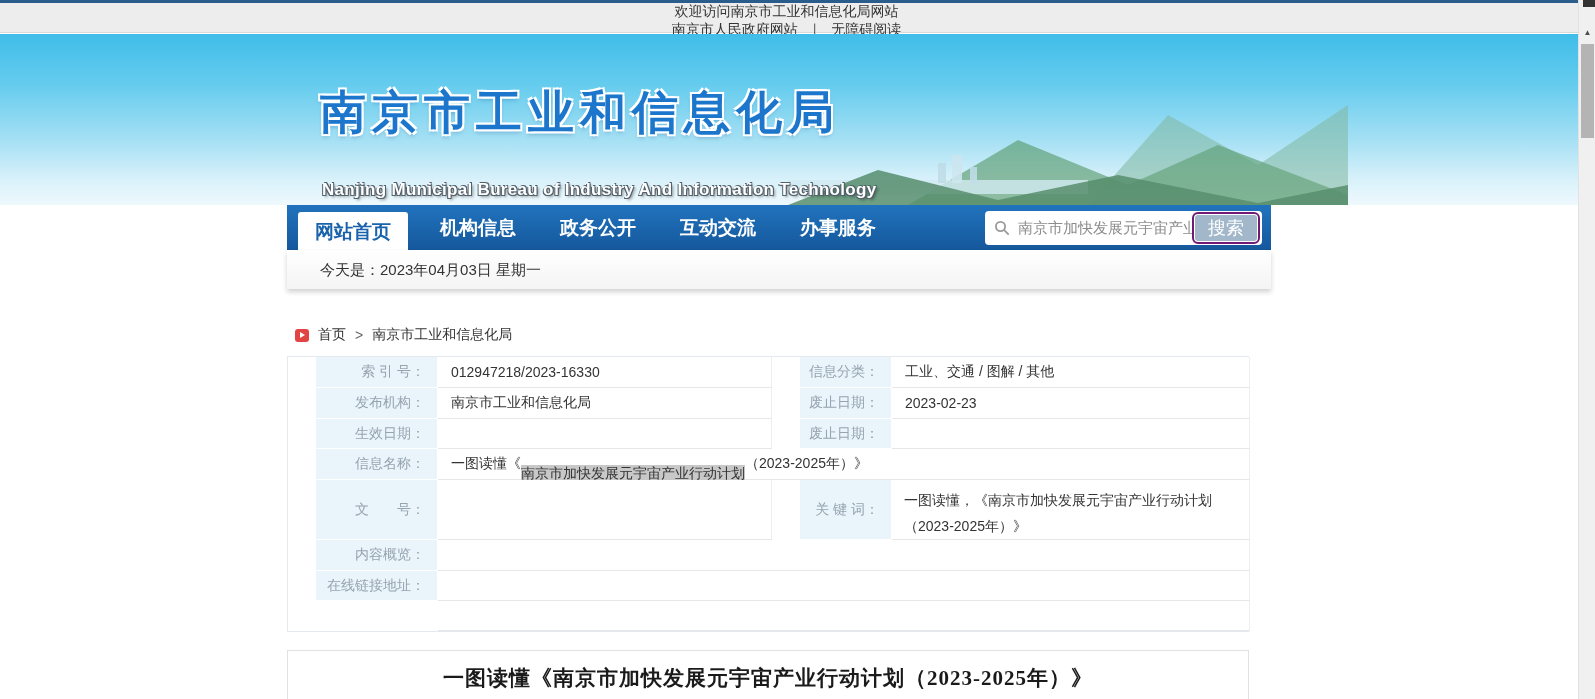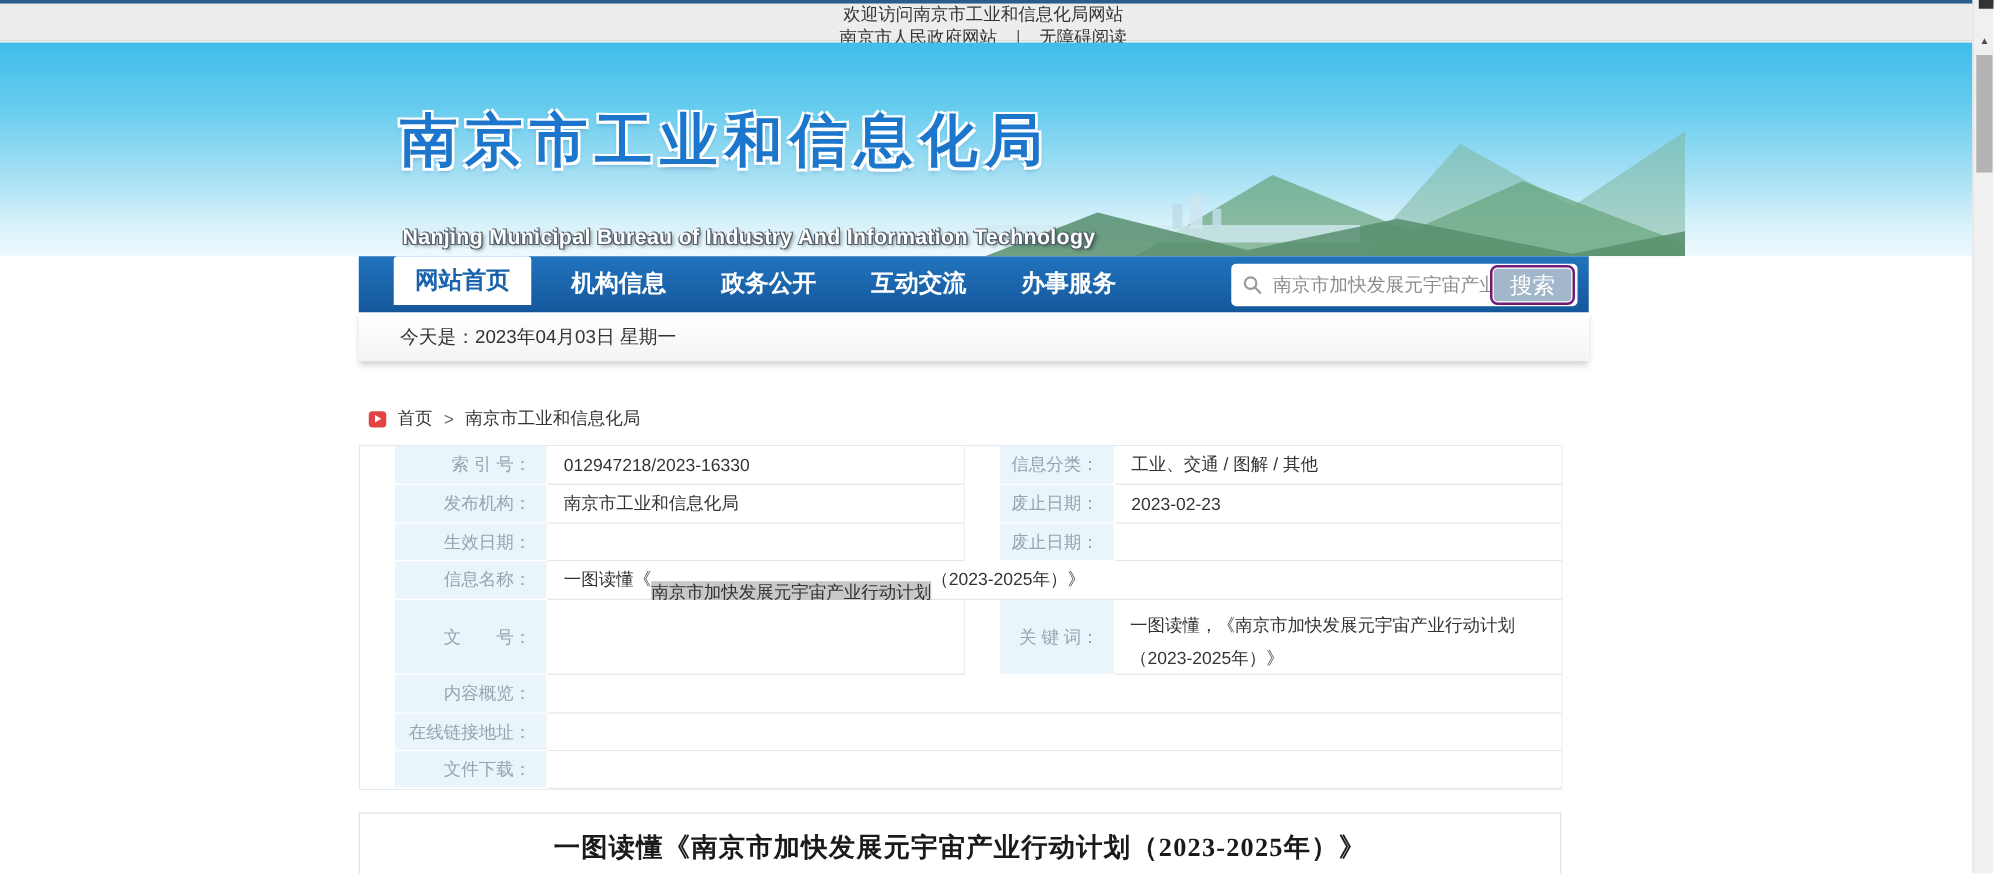--- a/index.html
+++ b/index.html
@@ -25,21 +25,21 @@
   .banner-scene { position:absolute; right:230px; bottom:0; width:560px; height:120px; opacity:.85; }
   .banner-title { position:absolute; left:320px; top:48px; font-size:46px; font-weight:bold;
                   letter-spacing:6px; color:#1b76cc;
                   text-shadow:-2px -2px 0 #fff, 2px -2px 0 #fff, -2px 2px 0 #fff, 2px 2px 0 #fff, 0 3px 4px rgba(30,80,140,.35); }
   .banner-sub { position:absolute; left:322px; top:146px; font-size:17px; font-weight:bold; color:#fff;
                 letter-spacing:.3px; text-shadow:1px 1px 0 #52606b, -1px 1px 0 #52606b, 1px -1px 0 #52606b, 2px 2px 3px rgba(0,0,0,.45); }
 
   
   .nav { position:absolute; top:205px; left:287px; width:984px; height:45px;
          background:linear-gradient(180deg,#2173bd,#15589c); }
-  .nav-tabs { position:absolute; left:28px; top:0; height:45px; display:flex; align-items:flex-start; }
+  .nav-tabs { position:absolute; left:11px; top:0; height:45px; display:flex; align-items:flex-end; }
   .nav-tab { height:45px; line-height:45px; padding:0 12px; min-width:95px; text-align:center;
              color:#fff; font-size:19px; font-weight:bold; cursor:pointer; }
   .nav-tab.active { background:#fff; color:#1a63ac; height:39px; line-height:39px; min-width:110px;
                     border-radius:3px 3px 0 0; margin-bottom:-1px; }
   .nav-tab + .nav-tab { margin-left:20px; }
 
   .search-box { position:absolute; right:9px; top:6px; width:277px; height:34px; background:#fff;
                 border-radius:4px; display:flex; align-items:center; }
   .search-icon { margin-left:9px; flex:0 0 auto; display:flex; }
   .search-input { border:0; outline:none; flex:1 1 auto; min-width:0; margin-left:8px; font-size:15px;
@@ -182,21 +182,20 @@
     <div class="cell val"></div>
     <div class="cell lbl">关 键 词：</div>
     <div class="cell val kw">一图读懂，《南京市加快发展元宇宙产业行动计划（2023-2025年）》</div>
 
     <div class="cell lbl">内容概览：</div>
     <div class="cell val span3"></div>
 
     <div class="cell lbl">在线链接地址：</div>
     <div class="cell val span3"></div>
 
-    <div class="cell lbl">文件下载：</div>
     <div class="cell val span3"></div>
   </div>
 
   <div class="article-panel">
     <div class="article-title">一图读懂《南京市加快发展元宇宙产业行动计划（2023-2025年）》</div>
   </div>
 
   <div class="scrollbar">
     <div class="scroll-up">▲</div>
     <div class="scroll-thumb"></div>

